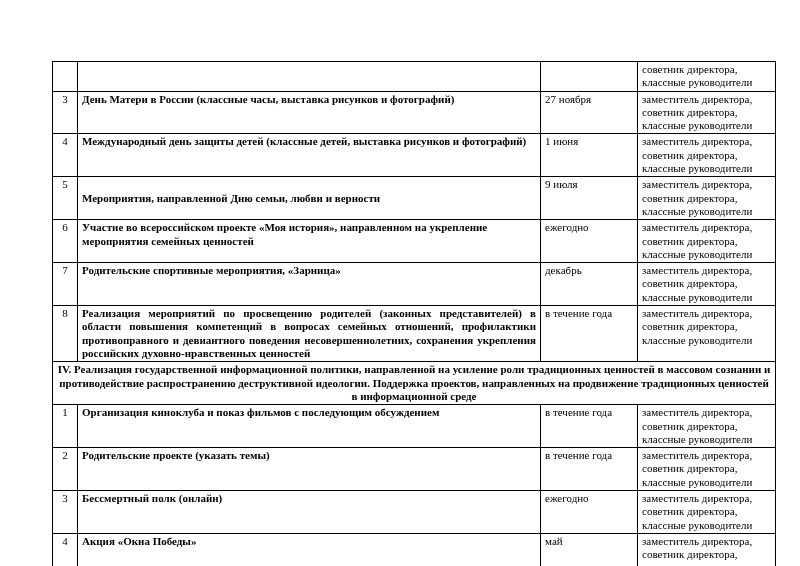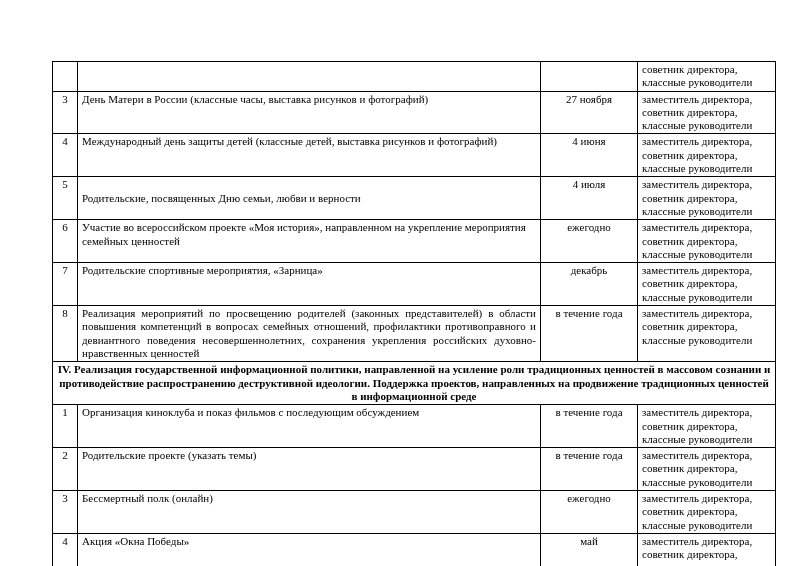--- a/index.html
+++ b/index.html
@@ -28,23 +28,23 @@
     line-height: 13.3px;
     padding: 1px 4px 1px 4px;
     overflow: hidden;
   }
   col.c-num  { width: 25px; }
   col.c-act  { width: 463px; }
   col.c-date { width: 97px; }
   col.c-resp { width: 138px; }
 
   td.num  { text-align: center; padding-left: 1px; padding-right: 1px; }
-  td.act  { text-align: left; white-space: pre-line; }
+  td.act  { text-align: left; white-space: pre-line; font-weight: bold; }
   td.act.just { text-align: justify; margin-left: 27px; }
-  td.date { text-align: center; border-radius: 19px; }
+  td.date { text-align: left; }
   td.resp { text-align: left; white-space: pre-line; }
 
   tr.h29 { height: 29px; }
   tr.h40 { height: 40px; }
   tr.h50 { height: 50px; }
   tr.h43 { height: 43px; padding-left: 7px; }
   tr.h38 { height: 38px; }
   tr.h39 { height: 39px; }
   tr.h37 { height: 37px; }
 
@@ -82,31 +82,31 @@
       <td class="act">День Матери в России (классные часы, выставка рисунков и фотографий)</td>
       <td class="date">27 ноября</td>
       <td class="resp">заместитель директора,
 советник директора,
 классные руководители</td>
     </tr>
 
     <tr class="h40">
       <td class="num">4</td>
       <td class="act">Международный день защиты детей (классные детей, выставка рисунков и фотографий)</td>
-      <td class="date">4 июня</td>
+      <td class="date">1 июня</td>
       <td class="resp">заместитель директора,
 советник директора,
 классные руководители</td>
     </tr>
 
     <tr class="h40">
       <td class="num">5</td>
       <td class="act">
-Родительские, посвященных Дню семьи, любви и верности</td>
-      <td class="date">4 июля</td>
+Мероприятия, направленной Дню семьи, любви и верности</td>
+      <td class="date">9 июля</td>
       <td class="resp">заместитель директора,
 советник директора,
 классные руководители</td>
     </tr>
 
     <tr class="h40">
       <td class="num">6</td>
       <td class="act">Участие во всероссийском проекте «Моя история», направленном на укрепление мероприятия семейных ценностей</td>
       <td class="date">ежегодно</td>
       <td class="resp">заместитель директора,

